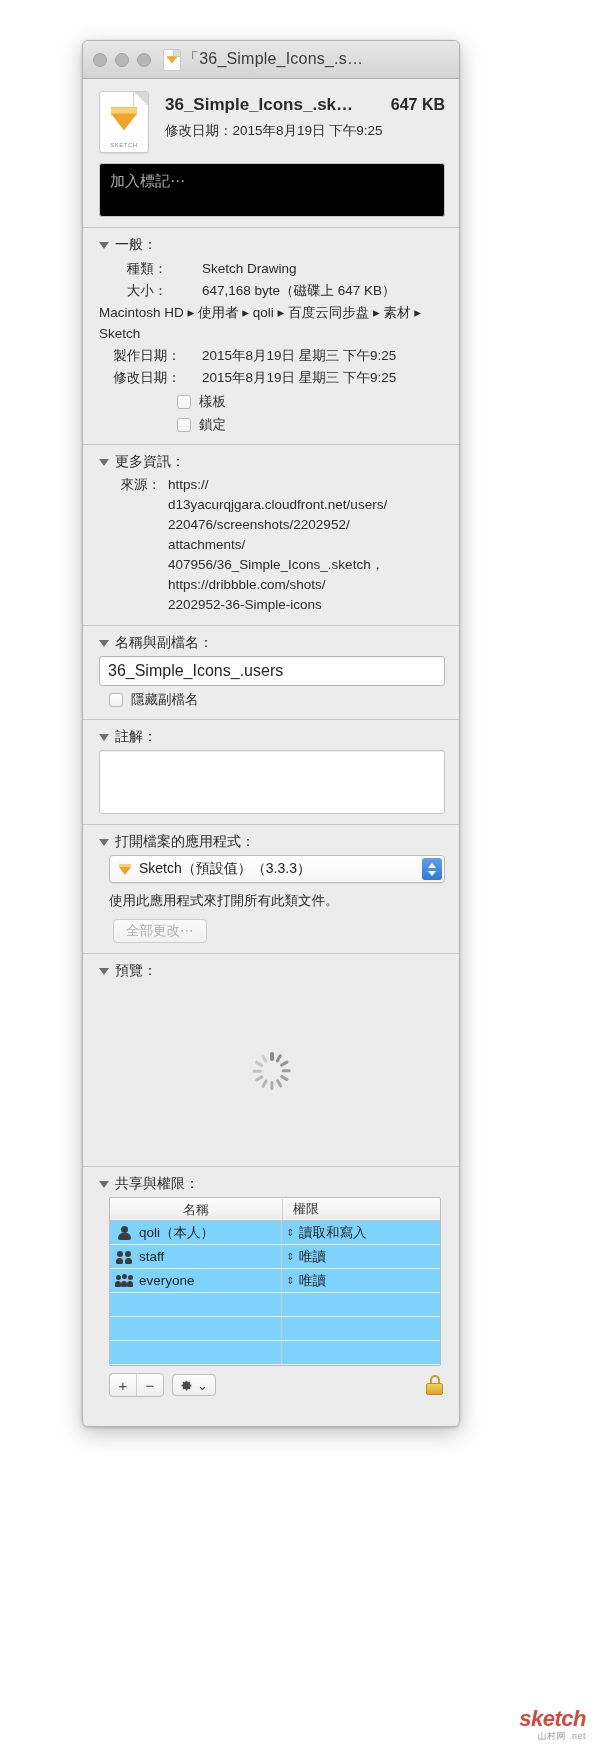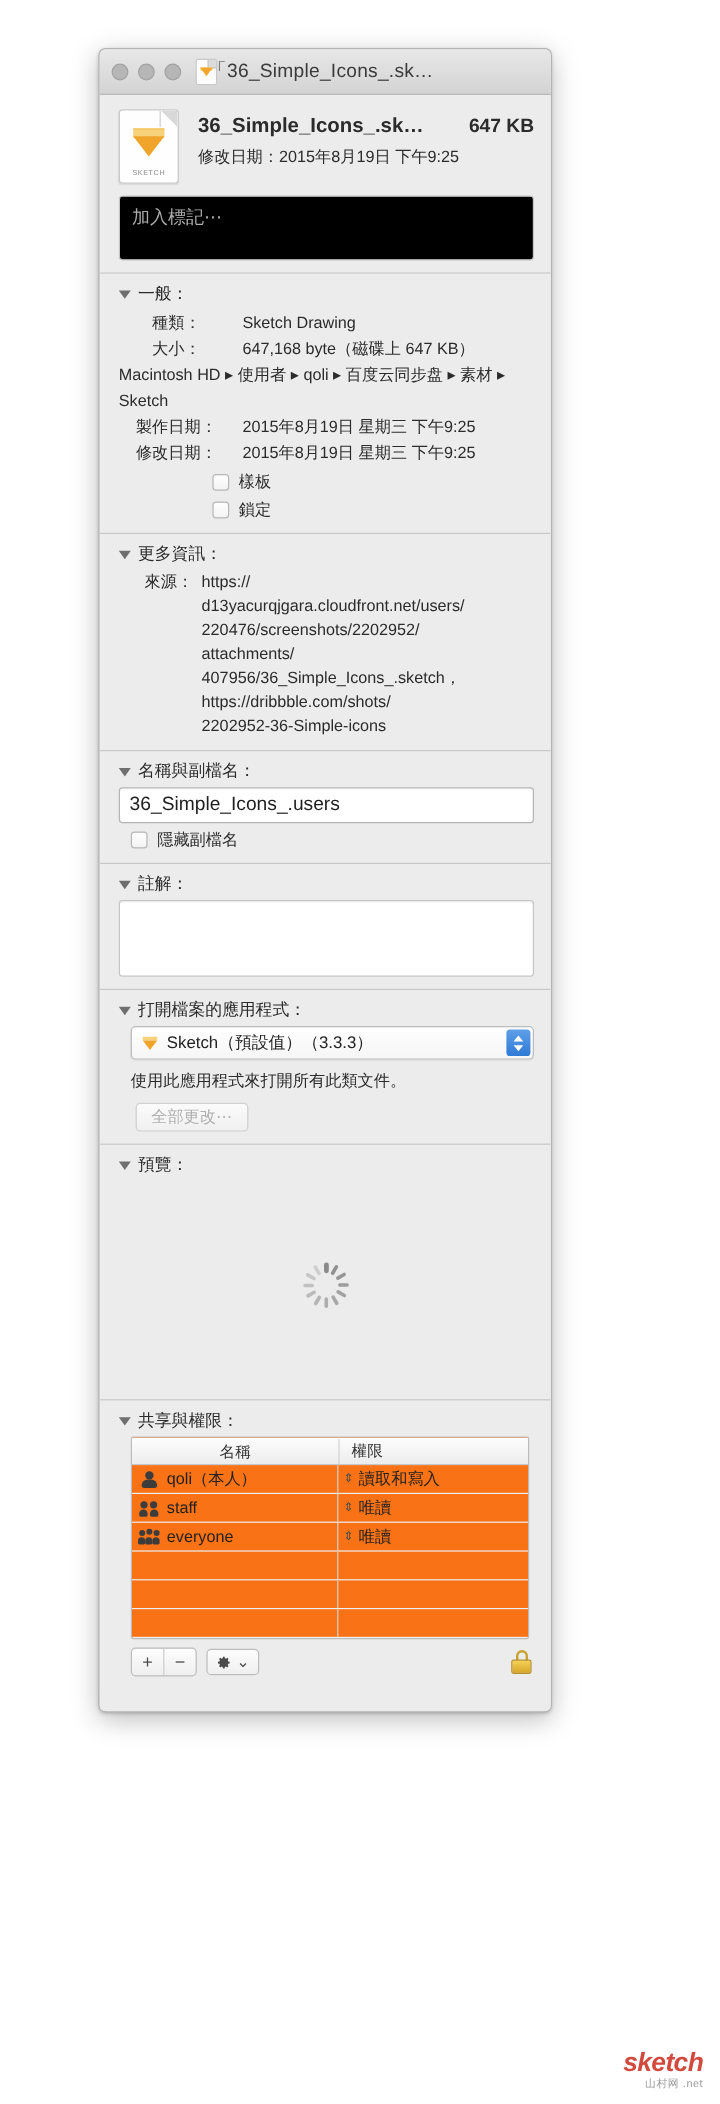--- a/index.html
+++ b/index.html
@@ -95,21 +95,21 @@
     position: absolute;
     left: 50%;
     top: 30%;
     transform: translate(-50%, 0);
     width: 10px;
     height: 3px;
     background: #f7cf74;
   }
   .title-text {
     position: absolute;
-    left: 0; right: 0;
+    left: 10px; right: 0;
     text-align: left;
     font-size: 16px;
     color: #3b3b3b;
     letter-spacing: 0.2px;
     pointer-events: none;
     padding: 0 90px;
     white-space: nowrap;
     overflow: hidden;
     text-overflow: ellipsis;
     box-sizing: border-box;
@@ -427,21 +427,21 @@
   .perm-note {
     font-size: 13.5px;
     color: #2b2b2b;
     margin: 2px 0 6px 10px;
   }
   .perm-table {
     margin-left: 10px;
     margin-right: 4px;
     border: 1px solid #bcbcbc;
     border-radius: 2px;
-    background: #f97316;
+    background: #7dd3fc;
     overflow: hidden;
   }
   .perm-head {
     display: flex;
     background: linear-gradient(to bottom, #fdfdfd, #ededed);
     border-bottom: 1px solid #c6c6c6;
     font-size: 13px;
     color: #333;
     height: 22px;
     align-items: center;

